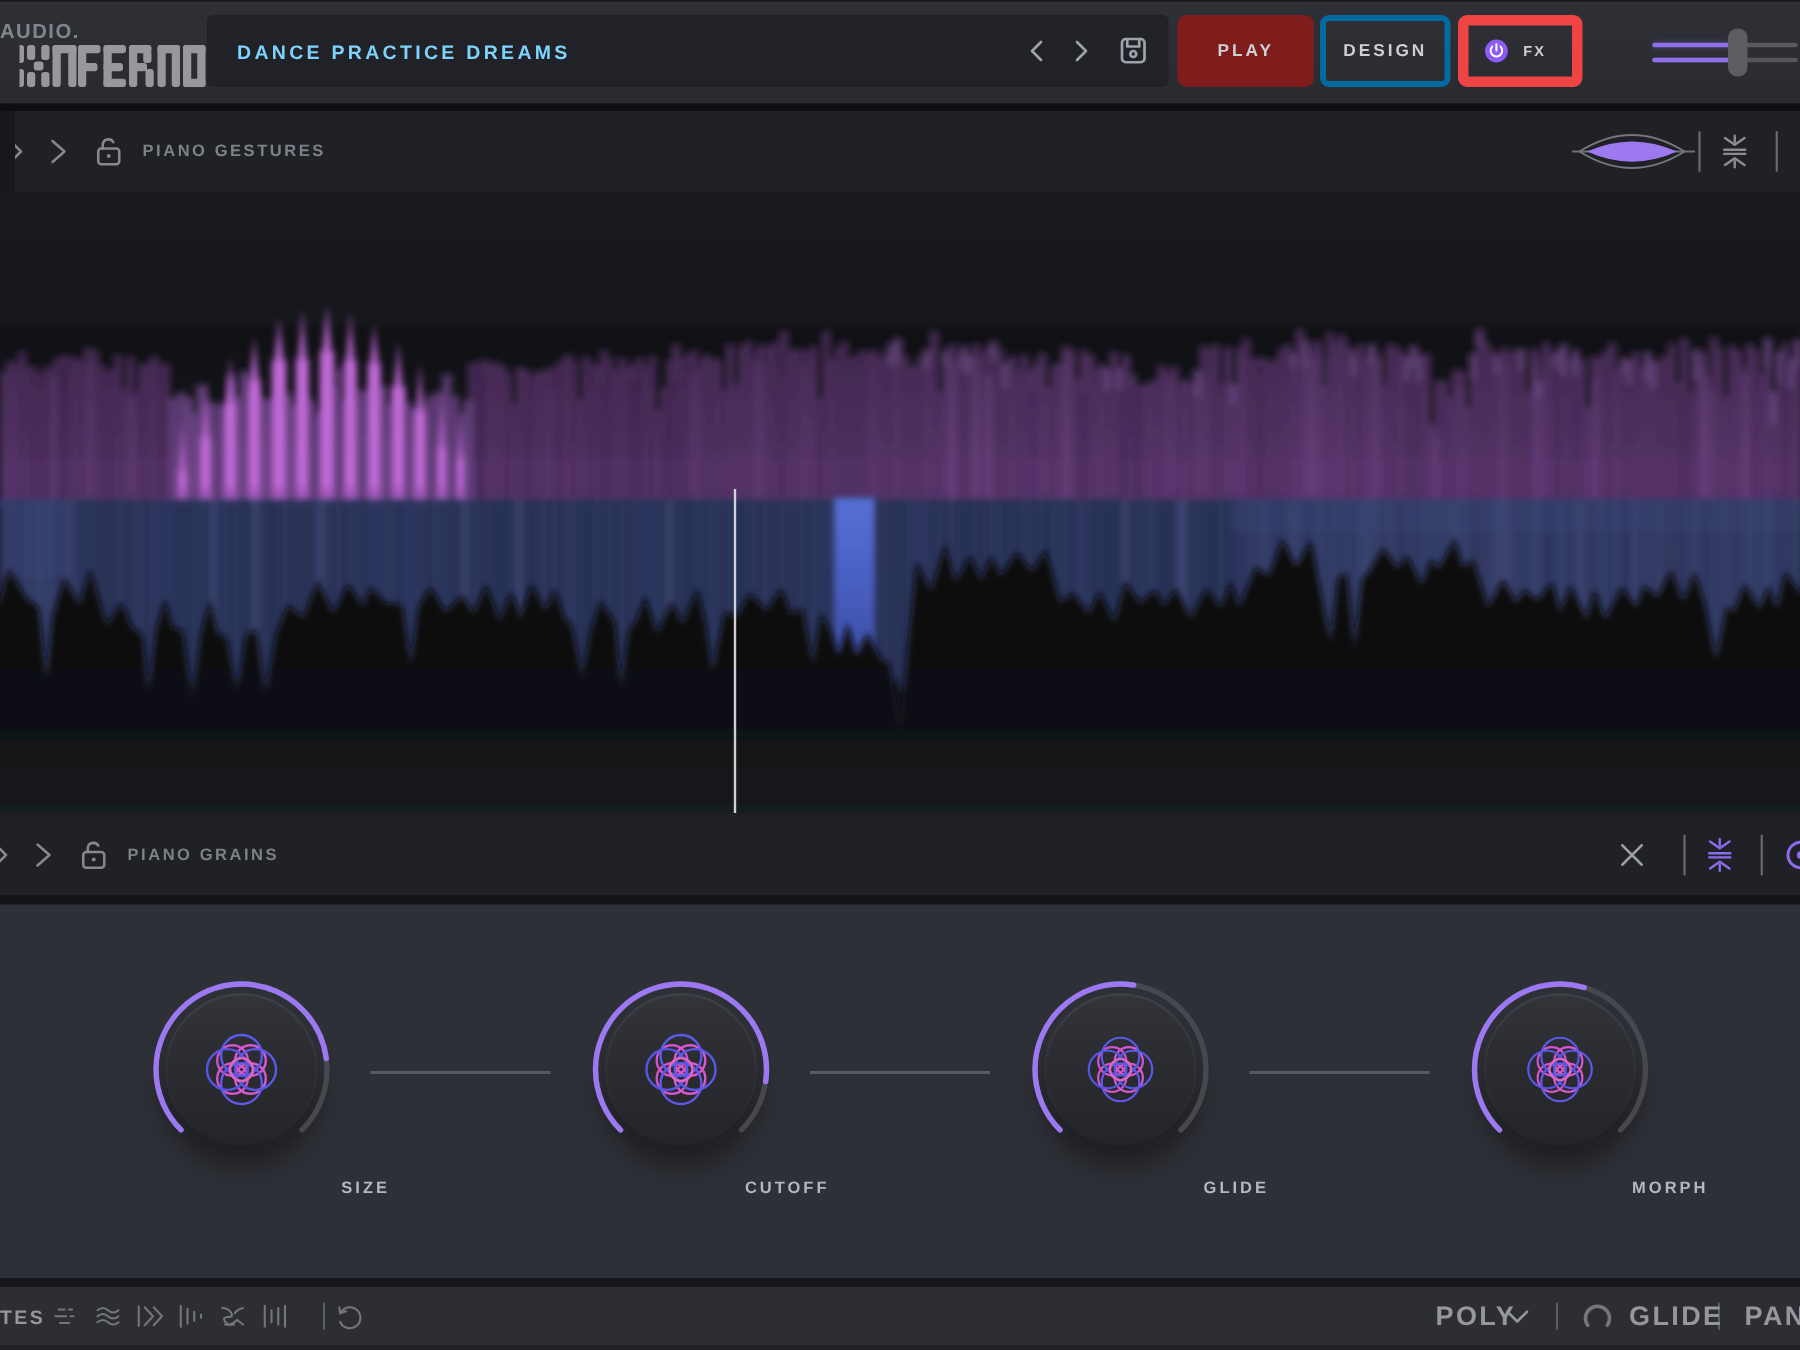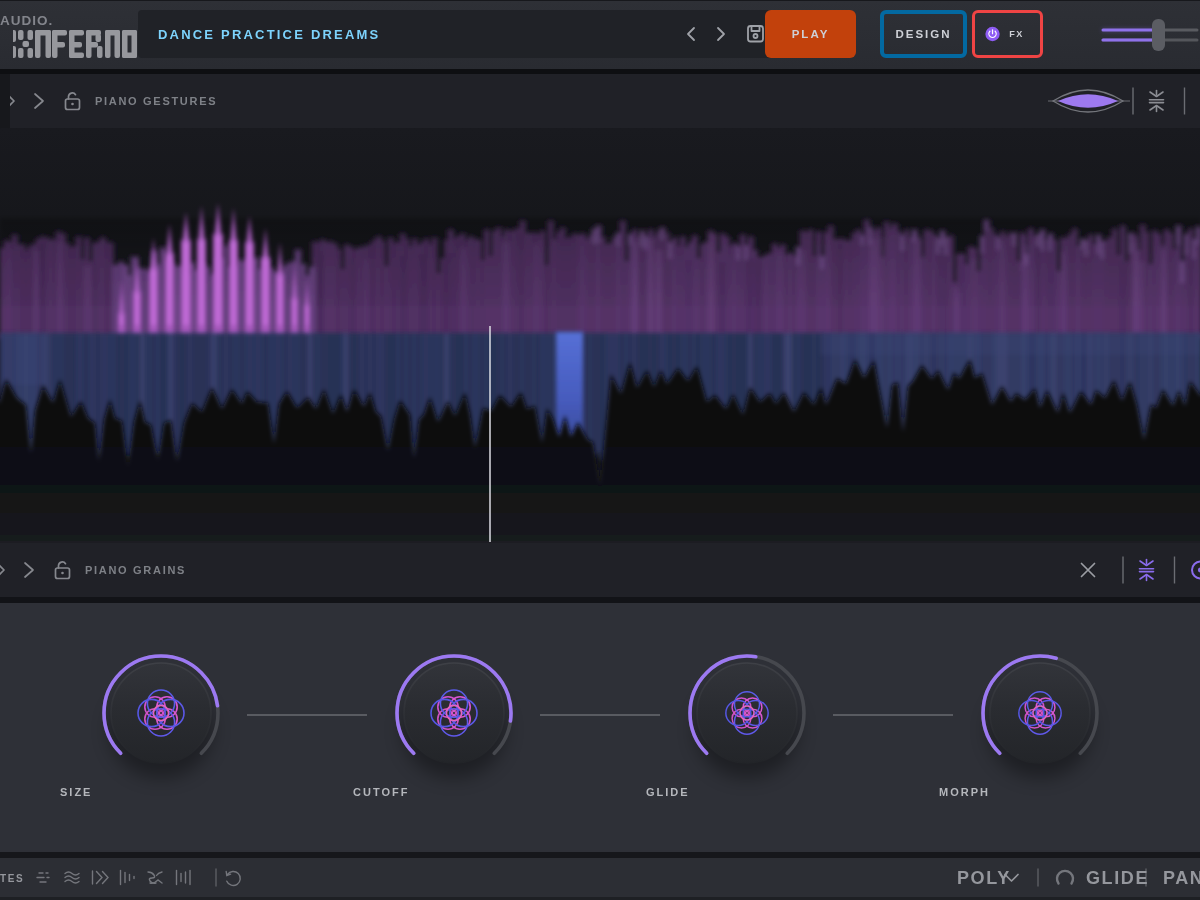--- a/index.html
+++ b/index.html
@@ -15,38 +15,38 @@
   #logo-audio { left:0px; top:13px; font-size:13.5px; font-weight:bold;
     color:#83858c; letter-spacing:1px; }
   #namefield { left:138px; top:10px; width:641px; height:48px;
     background:#202227; border-radius:4px; }
   #namefield .txt { position:absolute; left:20px; top:0; height:48px;
     display:flex; align-items:center; font-size:13px;
     color:#7dd3fc; letter-spacing:2.2px; font-weight:bold; }
   .tbtn { position:absolute; top:10px; height:48px; border-radius:6px;
     color:#ced0d6; font-size:11.5px; font-weight:bold; letter-spacing:2px;
     display:flex; align-items:center; justify-content:center; }
-  #btn-play { left:765px; width:91px; background:#c2410c; }
+  #btn-play { left:785px; width:91px; background:#7f1d1d; }
   #btn-design { left:880px; width:87px; border:4px solid #0369a1; }
-  #btn-fx { left:972px; width:71px; border:3px solid #ef4444; }
+  #btn-fx { left:972px; width:83px; border:7px solid #ef4444; }
 
   
   .secbar { left:0; width:1200px; background:#202127; }
   #gestbar { top:74px; height:54px;margin-left:10px; }
   #grainbar { top:543px; height:54px;text-align:right; }
   .sectitle { position:absolute; left:85px; top:50%; transform:translateY(-50%);
     font-size:11px; font-weight:bold; letter-spacing:1.7px; color:#7e8187; }
 
   
   #wave { left:0; top:128px; width:1200px; height:415px; background:#141519; }
 
   
   #knobsep { left:0; top:597px; width:1200px; height:6px; background:#121317; }
   #knobpanel { left:0; top:603px; width:1200px; height:249px; background:#2e3037; }
-  .klabel { position:absolute; top:183px; width:200px; text-align:left;
+  .klabel { position:absolute; top:183px; width:200px; text-align:right;
     font-size:11px; font-weight:bold; letter-spacing:2px; color:#b5b7bc; }
   .kline { position:absolute; top:111px; height:1.5px; width:120px; background:#595b61; }
 
   
   #botsep { left:0; top:852px; width:1200px; height:6px; background:#16171b; }
   #botbar { left:0; top:858px; width:1200px; height:39px; background:#2c2e34; }
   #botedge { left:0; top:897px; width:1200px; height:3px; background:#1e2024; }
   .bottxt { position:absolute; top:50%; transform:translateY(-50%);
     font-size:18px; font-weight:bold; letter-spacing:1.6px; color:#95979d; }
 </style>
@@ -1133,21 +1133,21 @@
     <div class="kline" style="left:833px"></div>
     <div class="klabel" style="left:60px">SIZE</div>
     <div class="klabel" style="left:353px">CUTOFF</div>
     <div class="klabel" style="left:646px">GLIDE</div>
     <div class="klabel" style="left:939px">MORPH</div>
   </div>
 
   <div class="abs" id="botsep"></div>
   <div class="abs" id="botbar">
 
-<div class="bottxt" style="left:0px;font-size:10px">TES</div>
+<div class="bottxt" style="left:0px;font-size:13px">TES</div>
 <svg width="300" height="39" viewBox="0 0 300 39" style="position:absolute;left:0;top:0">
 <g stroke="#74767c" stroke-width="1.4" fill="none" stroke-linecap="round">
 
   <path d="M 39 15 H 43 M 46 15 H 48"></path>
   <path d="M 37 19.5 H 44 M 47 19.5 H 49"></path>
   <path d="M 40 24 H 46"></path>
 
   <path d="M 65 15.5 Q 68.5 12.5 72 15.5 T 79 15.5"></path>
   <path d="M 65 19.5 Q 68.5 16.5 72 19.5 T 79 19.5"></path>
   <path d="M 65 23.5 Q 68.5 20.5 72 23.5 T 79 23.5"></path>

